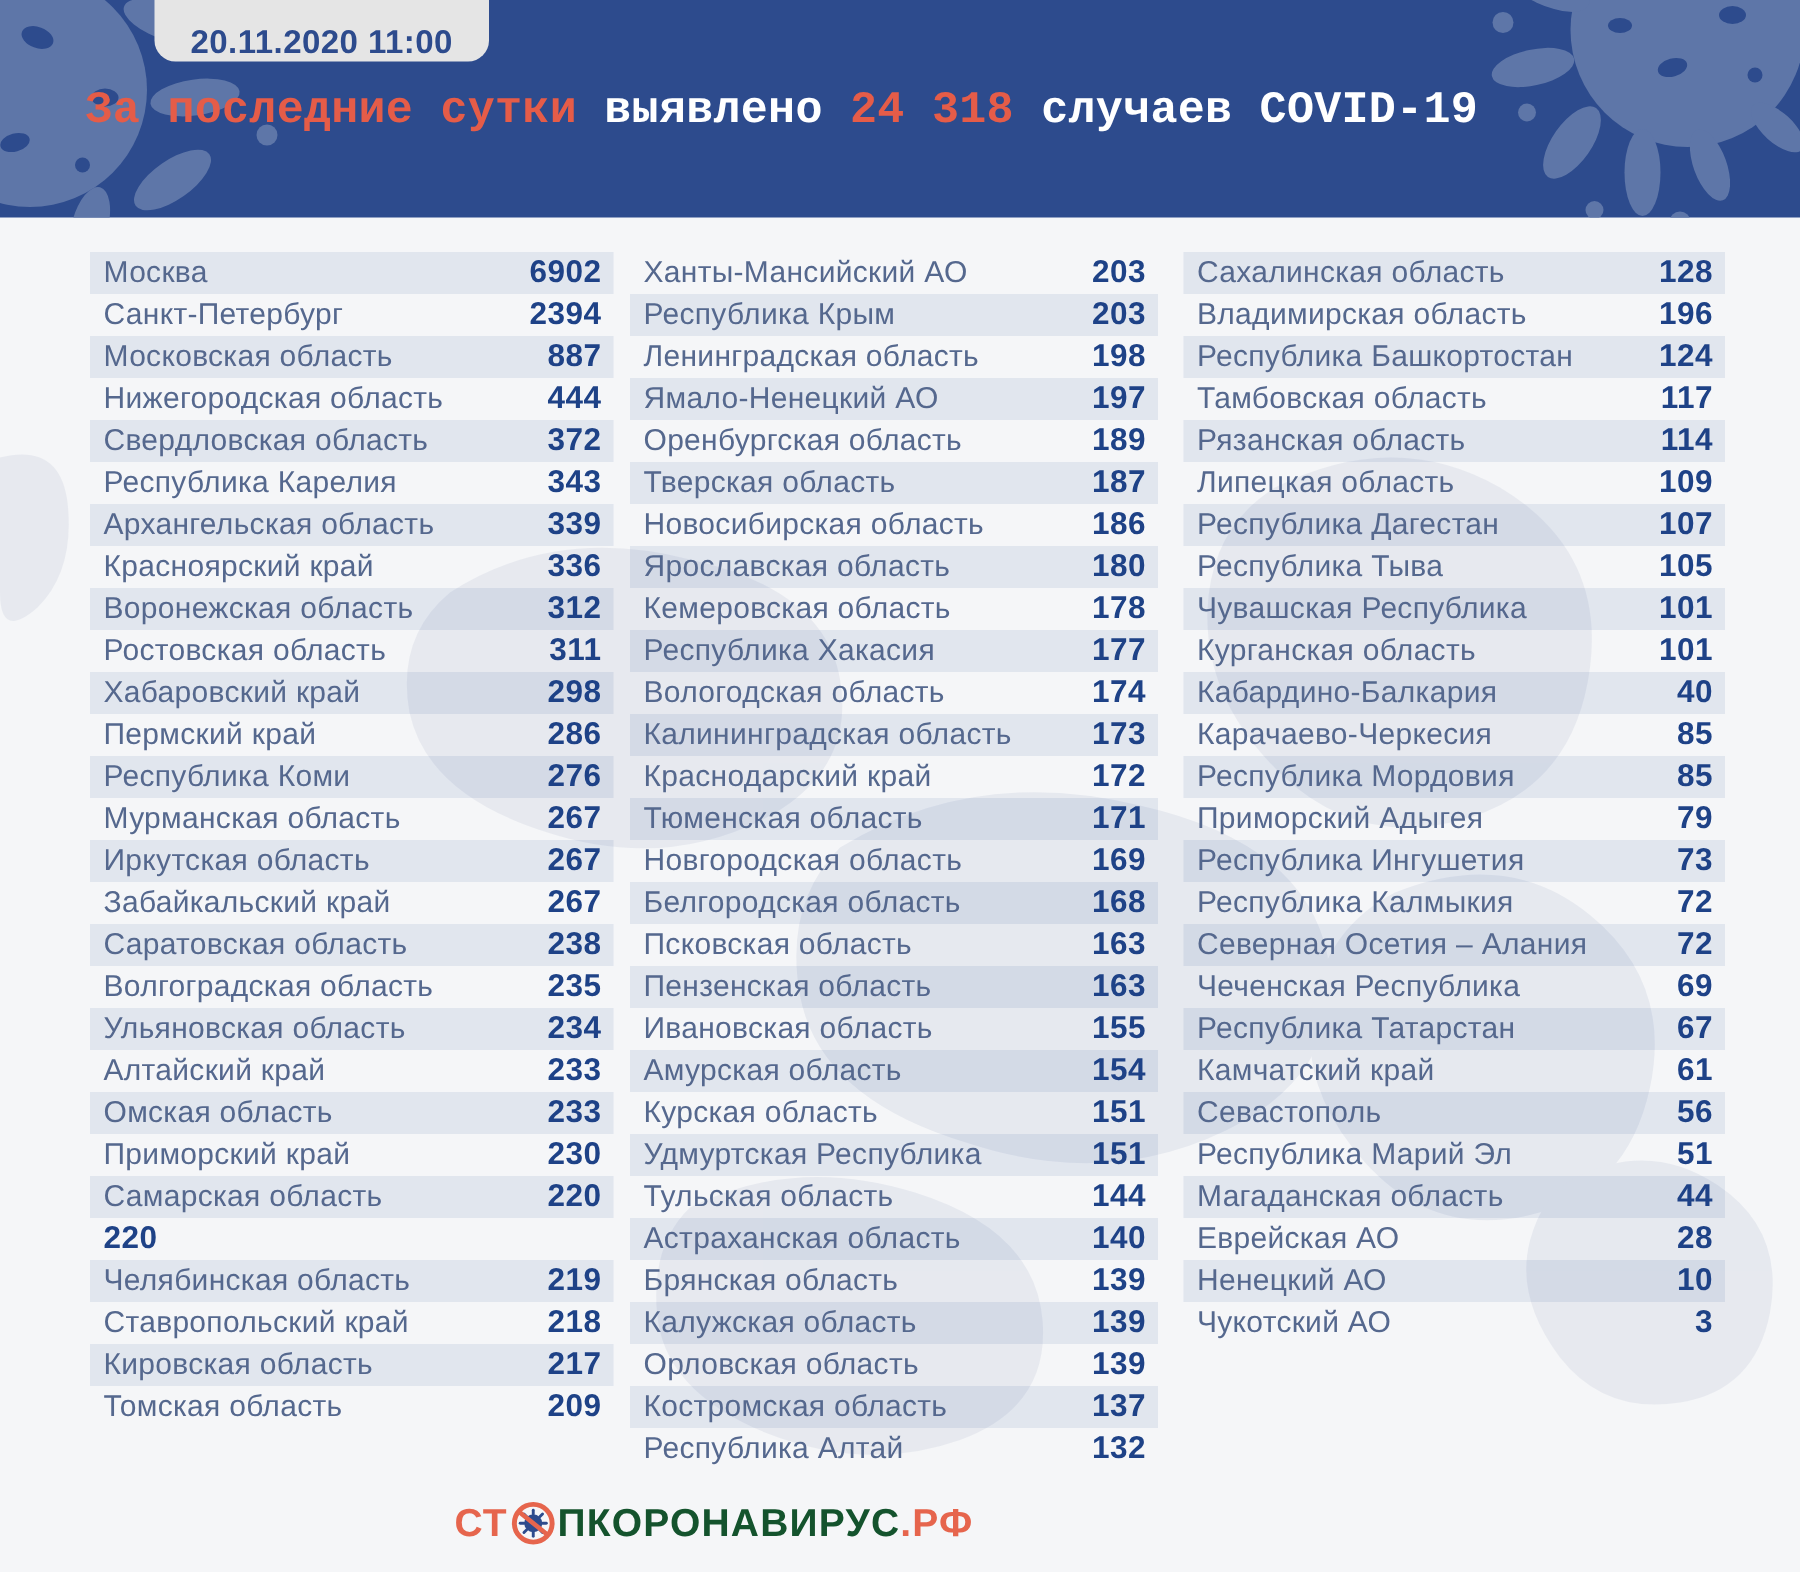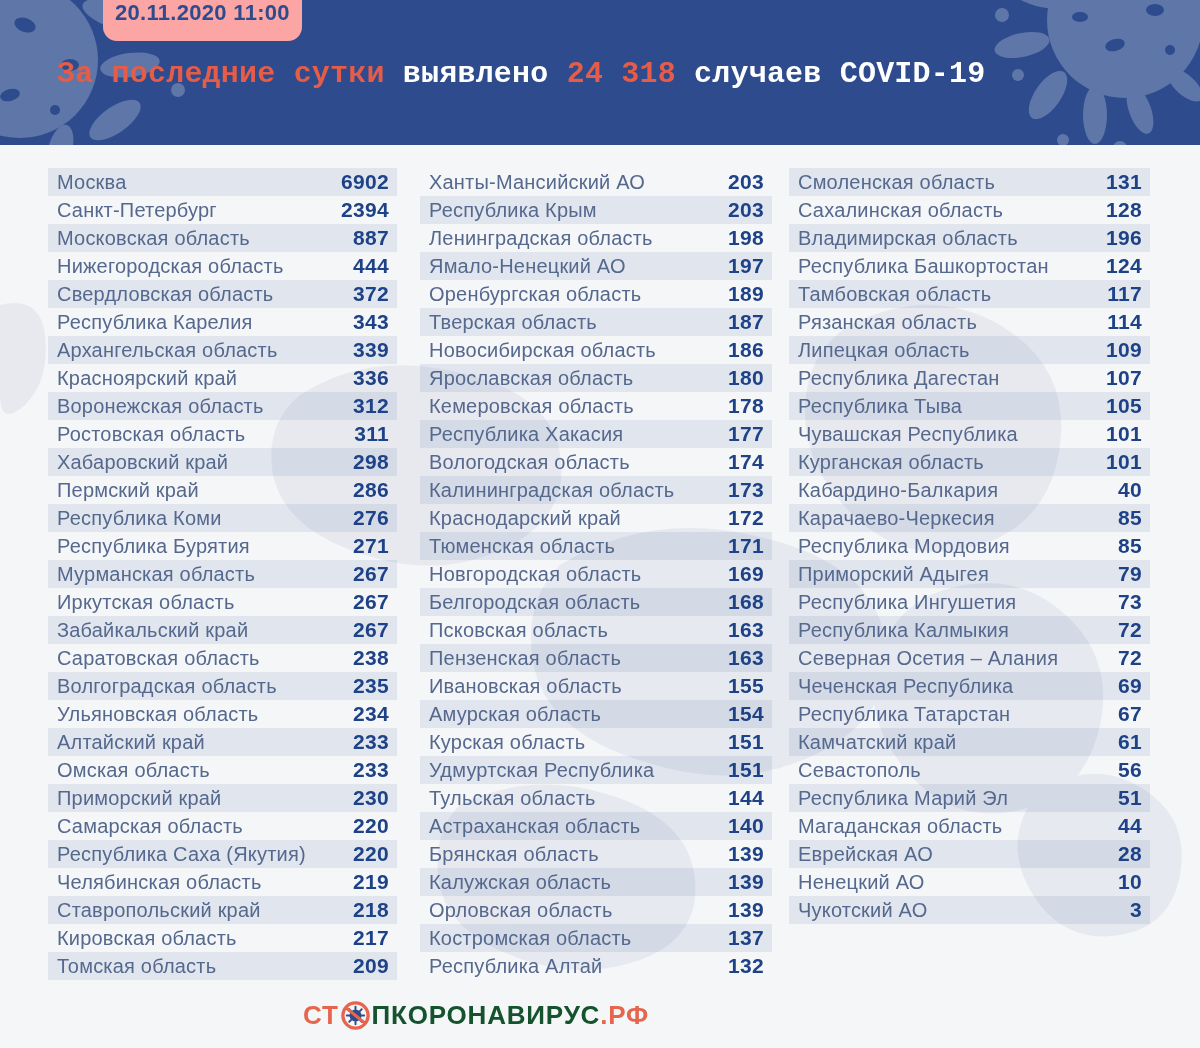--- a/index.html
+++ b/index.html
@@ -10,36 +10,36 @@
   }
   
   .header{
     position:absolute;top:0;left:0;width:1200px;height:145px;
     background:#2d4b8d;overflow:hidden;
   }
   .splat{position:absolute;pointer-events:none}
   .splat-left{left:-70px;top:-30px}
   .splat-right{right:-30px;top:-55px}
   .date-badge{
-    position:absolute;top:0;left:103px;height:41px;padding:0 12px;
-    background:#fca5a5;border-radius:0 0 14px 14px;
-    display:flex;align-items:flex-start;z-index:3;
+    position:absolute;top:0;left:103px;height:41px;padding:0 24px;
+    background:#e5e5e5;border-radius:0 0 14px 14px;
+    display:flex;align-items:flex-end;z-index:3;
   }
   .date-badge span{color:#2d4b8d;font-weight:bold;font-size:22px;letter-spacing:.3px}
   .title{
     position:absolute;left:57px;top:57px;z-index:3;
     font-size:30px;font-weight:bold;color:#ffffff;white-space:nowrap;letter-spacing:.2px;font-family:Liberation Mono, monospace;
   }
   .title .accent{color:#e55c48}
   
   .map{position:absolute;top:145px;left:0;z-index:0}
   
   .table{position:absolute;top:168px;left:0;width:1200px;z-index:1}
   .col{position:absolute;top:0}
-  .col1{left:48px;width:349px}
+  .col1{left:60px;width:349px}
   .col2{left:420px;width:352px}
   .col3{left:789px;width:361px}
   .row{
     display:flex;justify-content:space-between;align-items:center;
     height:28px;padding:0 8px 0 9px;box-sizing:border-box;
   }
   .col--odd  .row:nth-child(odd) {background:rgba(49,88,160,0.10)}
   .col--even .row:nth-child(even){background:rgba(49,88,160,0.10)}
   .region{font-size:20px;color:#55688e;white-space:nowrap;letter-spacing:.2px}
   .count{font-size:21px;font-weight:bold;color:#1e4287;letter-spacing:.3px}
@@ -168,24 +168,20 @@
       </div>
       <div class="row">
         <span class="region">Пермский край</span>
         <span class="count">286</span>
       </div>
       <div class="row">
         <span class="region">Республика Коми</span>
         <span class="count">276</span>
       </div>
       <div class="row">
-        <span class="region">Республика Бурятия</span>
-        <span class="count">271</span>
-      </div>
-      <div class="row">
         <span class="region">Мурманская область</span>
         <span class="count">267</span>
       </div>
       <div class="row">
         <span class="region">Иркутская область</span>
         <span class="count">267</span>
       </div>
       <div class="row">
         <span class="region">Забайкальский край</span>
         <span class="count">267</span>
@@ -212,21 +208,20 @@
       </div>
       <div class="row">
         <span class="region">Приморский край</span>
         <span class="count">230</span>
       </div>
       <div class="row">
         <span class="region">Самарская область</span>
         <span class="count">220</span>
       </div>
       <div class="row">
-        <span class="region">Республика Саха (Якутия)</span>
         <span class="count">220</span>
       </div>
       <div class="row">
         <span class="region">Челябинская область</span>
         <span class="count">219</span>
       </div>
       <div class="row">
         <span class="region">Ставропольский край</span>
         <span class="count">218</span>
       </div>
@@ -351,24 +346,20 @@
       <div class="row">
         <span class="region">Костромская область</span>
         <span class="count">137</span>
       </div>
       <div class="row">
         <span class="region">Республика Алтай</span>
         <span class="count">132</span>
       </div>
     </div>
   <div class="col col3 col--odd">
-      <div class="row">
-        <span class="region">Смоленская область</span>
-        <span class="count">131</span>
-      </div>
       <div class="row">
         <span class="region">Сахалинская область</span>
         <span class="count">128</span>
       </div>
       <div class="row">
         <span class="region">Владимирская область</span>
         <span class="count">196</span>
       </div>
       <div class="row">
         <span class="region">Республика Башкортостан</span>

